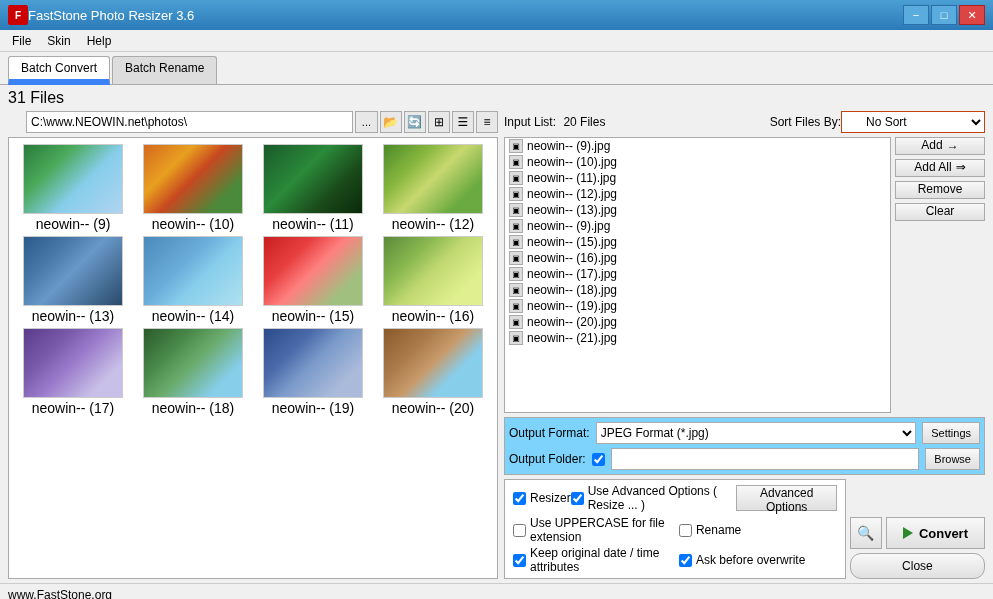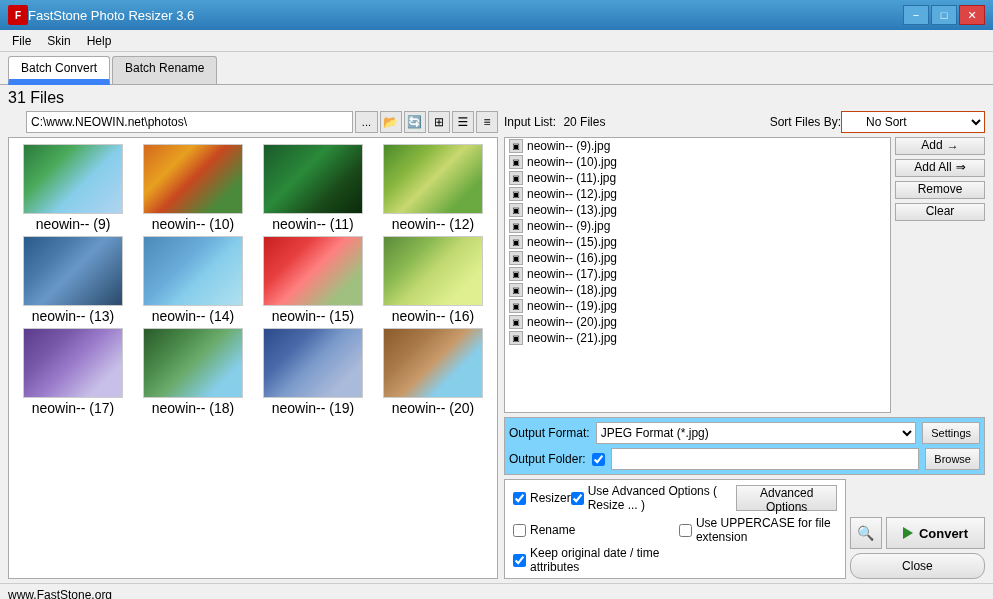--- a/index.html
+++ b/index.html
@@ -600,29 +600,33 @@
               </div>
               <div class="use-adv-check">
                 <input type="checkbox" checked="" style="">
                 <label>Use Advanced Options ( Resize ... )</label>
               </div>
               <button class="adv-options-btn">Advanced Options</button>
             </div>
             <div class="checkboxes-grid">
               <div class="check-row">
                 <input type="checkbox" style="">
-                <label>Rename</label>
+                <label>Use UPPERCASE for file extension</label>
               </div>
               <div class="check-row">
                 <input type="checkbox" style="">
-                <label>Use UPPERCASE for file extension</label>
+                <label>Rename</label>
               </div>
               <div class="check-row">
                 <input type="checkbox" checked="" style="">
                 <label>Keep original date / time attributes</label>
+              </div>
+              <div class="check-row">
+                <input type="checkbox" checked="" style="">
+                <label>Ask before overwrite</label>
               </div>
             </div>
           </div>
         </div>
         <div class="bottom-buttons">
           <div style="display:flex; align-items:center; gap:4px;">
             <button style="width:32px;height:32px;background:linear-gradient(to bottom,#f8f8f8,#e0e0e0);border:1px solid #aaa;cursor:pointer;font-size:14px;">🔍</button>
             <button class="convert-btn">
               <span class="play-icon"></span>
               <span>Convert</span>

